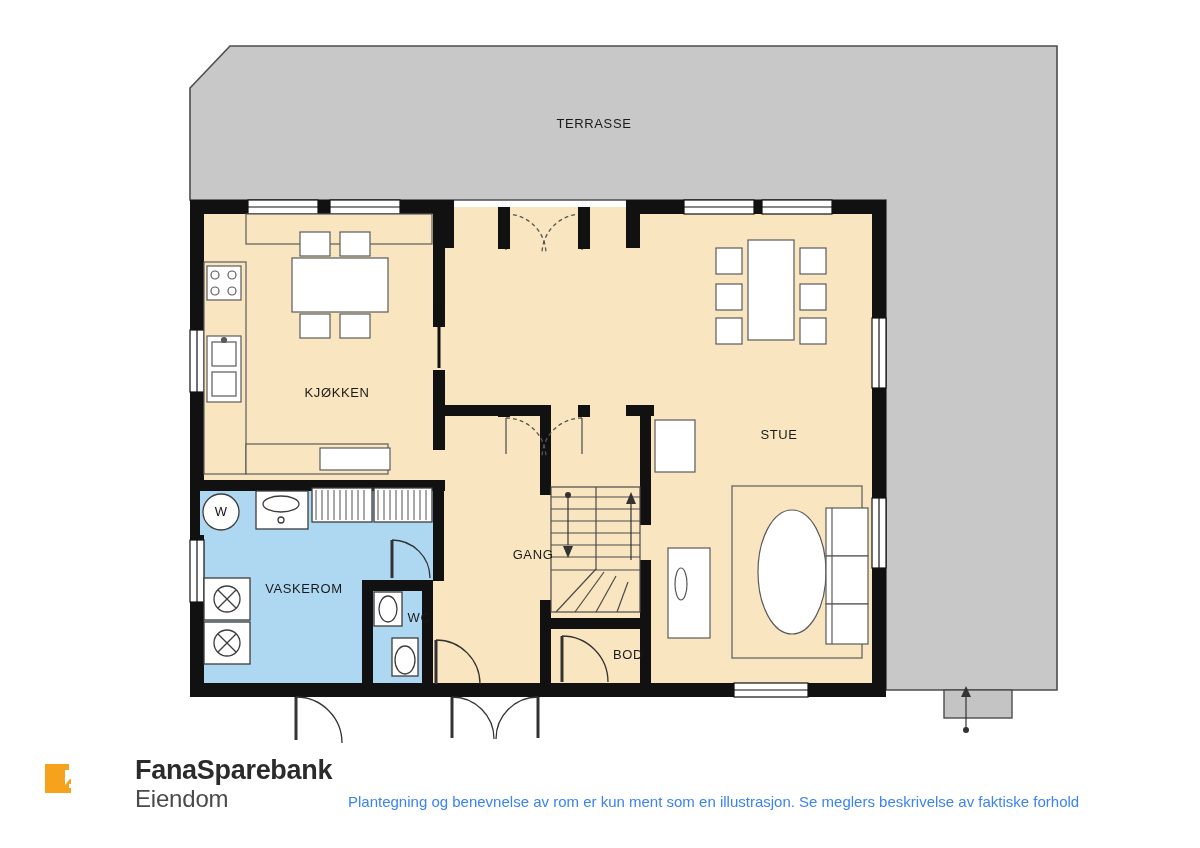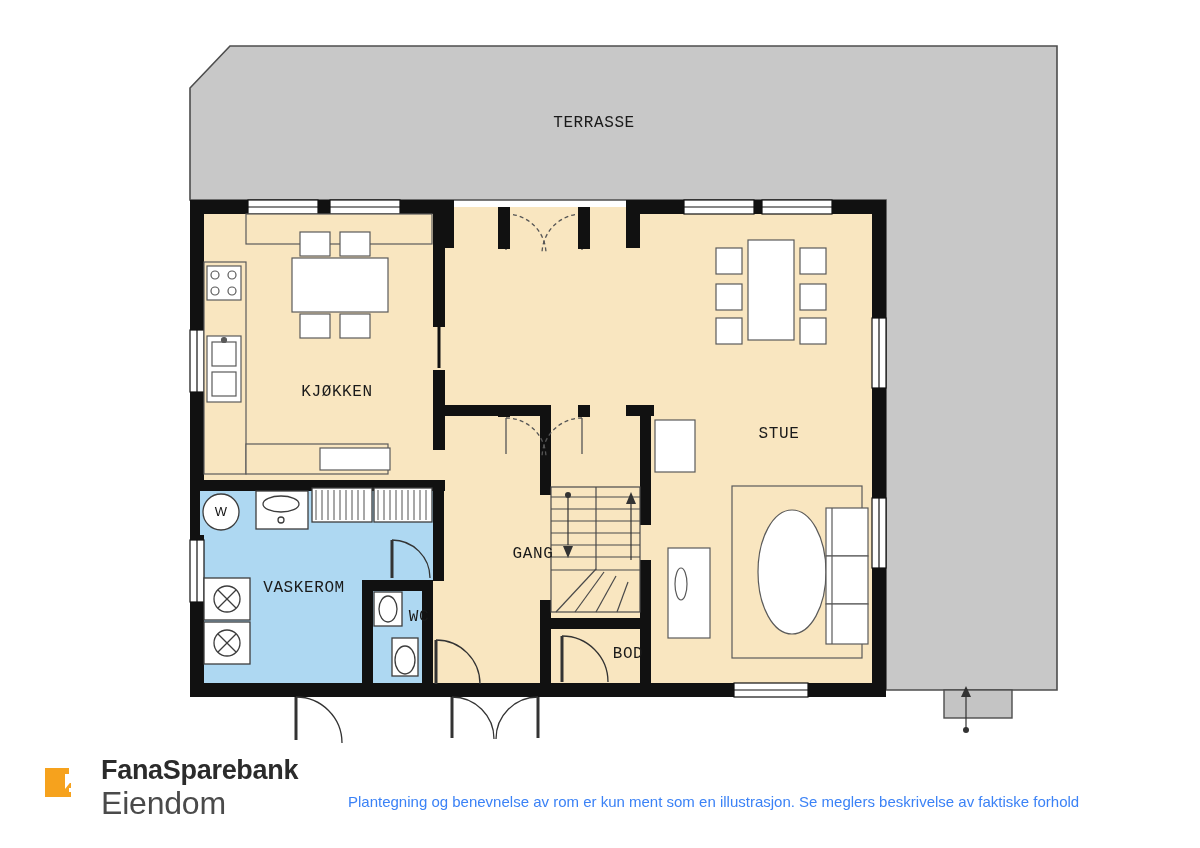--- a/index.html
+++ b/index.html
@@ -15,22 +15,22 @@
     overflow: hidden;
   }
   #floorplan-stage {
     position: absolute;
     left: 0; top: 0;
     width: 1200px;
     height: 848px;
   }
   .room-label {
     position: absolute;
-    font-family: Liberation Mono, monospace;
-    font-size: 16px;
+    font-family: Liberation Sans, sans-serif;
+    font-size: 13px;
     letter-spacing: 0.6px;
     color: #1a1a1a;
     white-space: nowrap;
     transform: translate(-50%, -50%);
     pointer-events: none;
   }
   .appliance-label {
     position: absolute;
     font-size: 13px;
     color: #111;
@@ -43,20 +43,21 @@
     top: 745px;
     width: 1200px;
     height: 103px;
   }
   #brand {
     position: absolute;
     left: 45px;
     top: 12px;
     display: flex;
     align-items: center;
+    gap: 34px;
   }
   #brand-mark {
     width: 44px;
     height: 40px;
     position: relative;
     margin-right: 12px;
   }
   #brand-mark .bar {
     position: absolute;
     background: #f6a21d;
@@ -75,21 +76,21 @@
   #brand-text {
     line-height: 1.0;
   }
   #brand-name {
     font-size: 27px;
     font-weight: bold;
     color: #2b2b2b;
     letter-spacing: -0.3px;
   }
   #brand-sub {
-    font-size: 32px;
+    font-size: 24px;
     color: #4a4a4a;
     letter-spacing: -0.2px;
     margin-top: 3px;
   }
   #disclaimer {
     position: absolute;
     left: 348px;
     top: 48px;
     font-size: 15px;
     color: #3b82f6;

